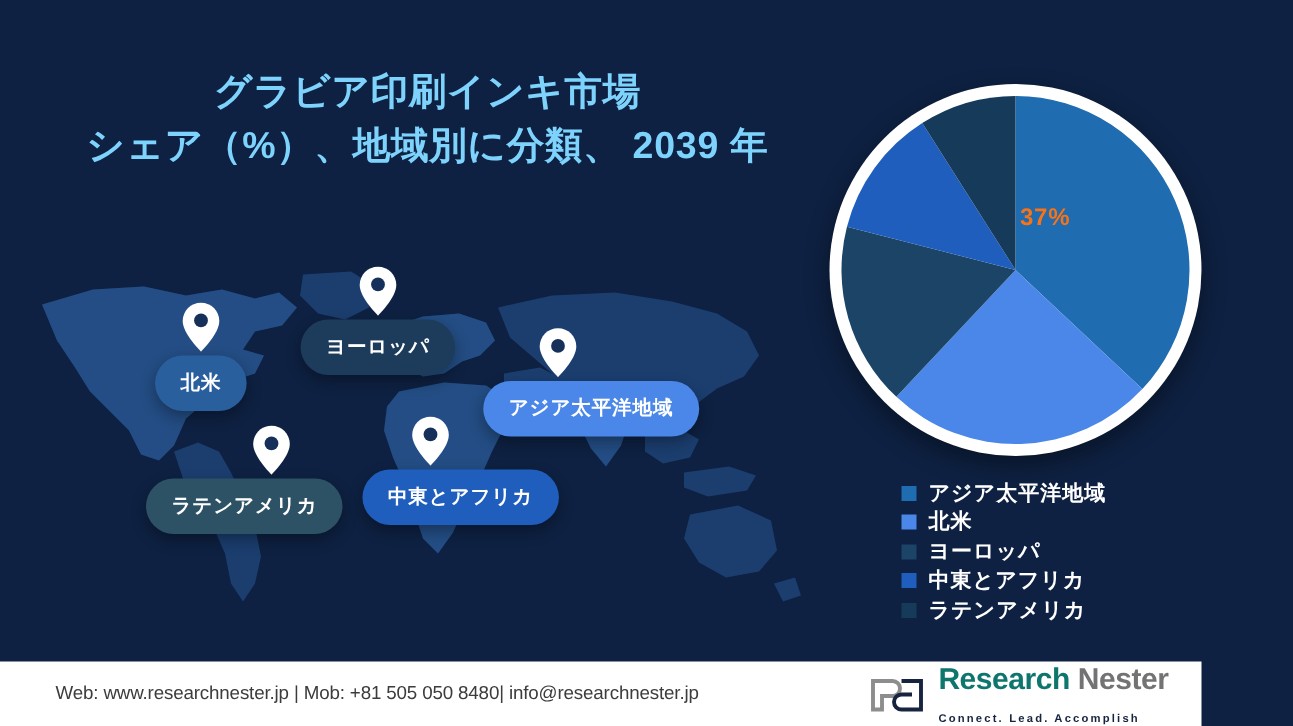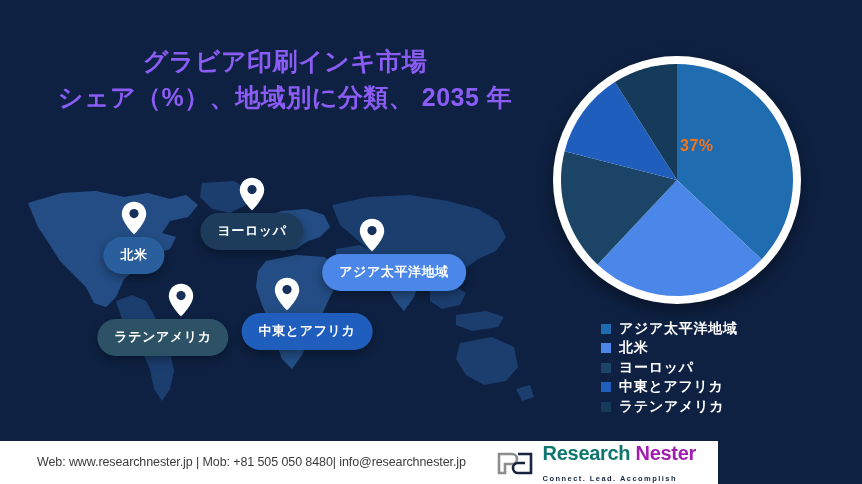--- a/index.html
+++ b/index.html
@@ -18,21 +18,21 @@
     background: #0e2142;
   }
 
   
   #title-block {
     position: absolute;
     left: 0;
     top: 44px;
     width: 570px;
     text-align: center;
-    color: #8b5cf6;
+    color: #7dd3fc;
     font-size: 25px;
     font-weight: bold;
     line-height: 1.42;
     letter-spacing: 0.5px;
     white-space: nowrap;
   }
   #title-block .tline { display: block; }
 
   
   #map-area {
@@ -135,21 +135,21 @@
     font-weight: bold;
     letter-spacing: 0.7px;
     white-space: nowrap;
   }
 
   
   #footer {
     position: absolute;
     left: 0;
     top: 441px;
-    width: 718px;
+    width: 801px;
     height: 43px;
     background: #ffffff;
   }
   #footer-contact {
     position: absolute;
     left: 37px;
     top: 14px;
     color: #3c3c3c;
     font-size: 12.5px;
     letter-spacing: -0.1px;
@@ -160,38 +160,38 @@
     right: 22px;
     top: 6px;
     height: 32px;
     display: flex;
     align-items: center;
   }
   #logo-mark { width: 38px; height: 25px; margin-right: 9px; }
   #logo-text { line-height: 1; }
   #logo-word { font-size: 20px; font-weight: bold; letter-spacing: -0.3px; white-space: nowrap; }
   #logo-word .w1 { color: #0f766e; }
-  #logo-word .w2 { color: #a21caf; }
+  #logo-word .w2 { color: #737373; }
   #logo-tag {
     margin-top: 12px;
     font-size: 7.5px;
     font-weight: bold;
     color: #16243f;
     letter-spacing: 1.45px;
     white-space: nowrap;
   }
 </style>
 </head>
 <body>
 
 <div id="page">
 
   <div id="title-block">
     <span class="tline">グラビア印刷インキ市場</span>
-    <span class="tline">シェア（%）、地域別に分類、 2035 年</span>
+    <span class="tline">シェア（%）、地域別に分類、 2039 年</span>
   </div>
 
   <div id="map-area">
     <svg id="map-svg" viewBox="0 0 520 250">
       <g fill="#1b3e6f">
 
         <path d="M8 28 L42 18 L76 16 L104 22 L128 18 L150 24 L166 20 L178 30 L168 42 L150 46 L142 58
                  L156 62 L150 74 L132 80 L118 92 L104 104 L96 122 L86 132 L74 128 L66 112 L52 98
                  L40 86 L30 70 L18 52 Z"></path>
         <path d="M96 126 L112 120 L126 126 L134 140 L142 158 L150 176 L154 196 L150 214 L142 226

